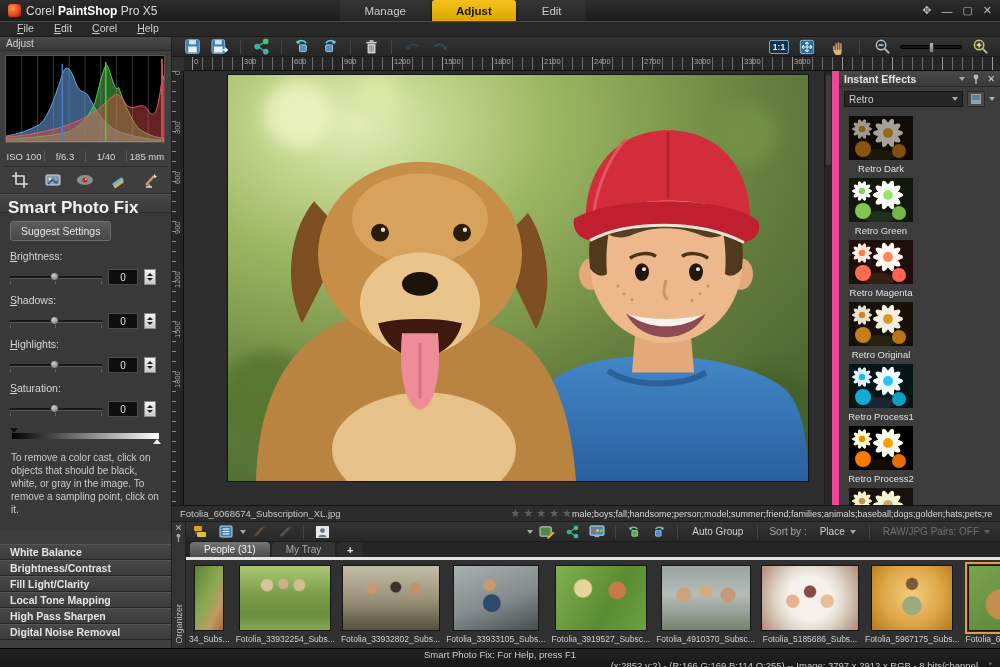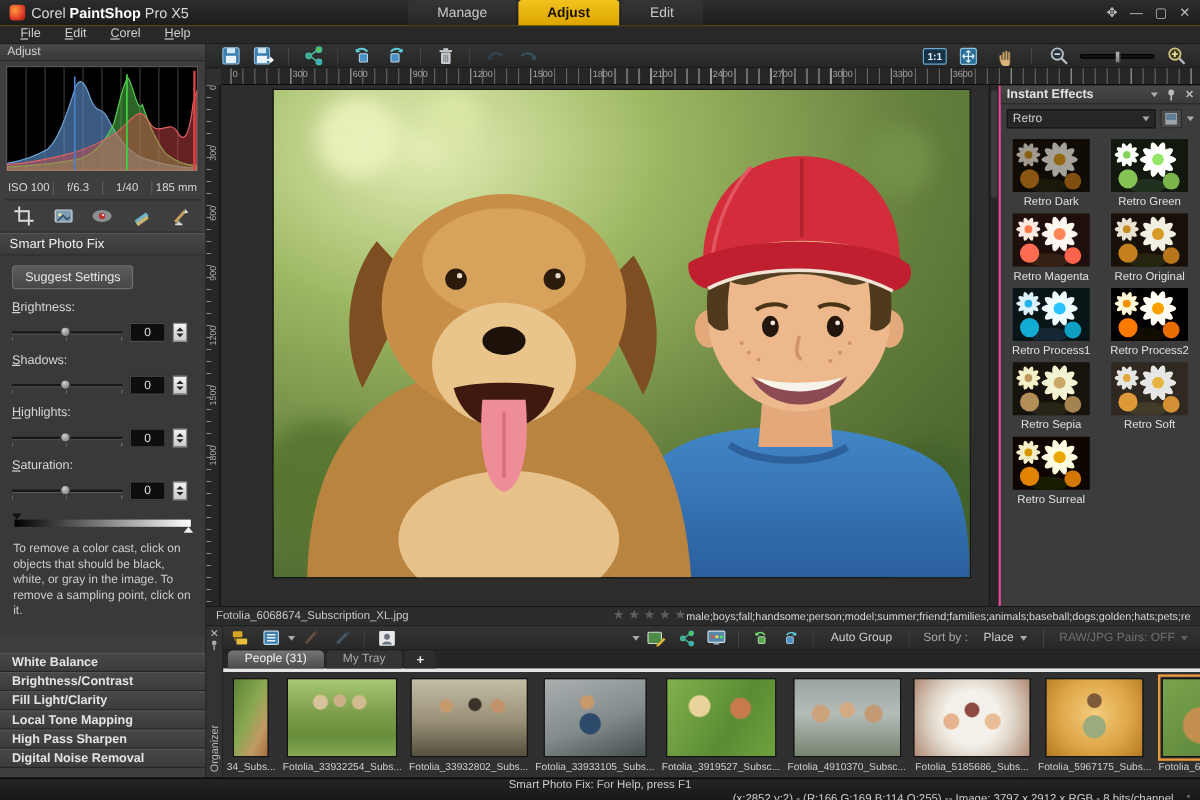--- a/index.html
+++ b/index.html
@@ -29,21 +29,21 @@
   
   .left-panel { width:172px; background:#3e3e3e; border-right:1px solid #1f1f1f; display:flex; flex-direction:column; }
   .panel-title { height:14px; background:linear-gradient(#4a4a4a,#383838); color:#cfcfcf; font-size:10px; padding:1px 6px; border-bottom:1px solid #2a2a2a; }
   .hist-wrap { padding:4px 5px 2px; }
   .hist { width:160px; height:88px; background:#000; border:1px solid #555; display:block; }
   .exif-row { display:flex; height:20px; align-items:center; border-bottom:1px solid #2c2c2c; margin:2px 4px 0; }
   .exif-cell { flex:1; text-align:center; color:#d6d6d6; font-size:9.5px; border-right:1px solid #5a5a5a; }
   .exif-cell:last-child { border-right:none; }
   .tools-row { display:flex; height:27px; align-items:center; justify-content:space-around; padding:0 4px; border-bottom:1px solid #2b2b2b; }
   .tool-btn { width:30px; height:24px; display:flex; align-items:center; justify-content:center; border-radius:2px; }
-  .spf-title { height:19px; background:linear-gradient(#464646,#3a3a3a); border-top:1px solid #555; border-bottom:1px solid #2a2a2a; font-weight:normal; color:#f0f0f0; font-size:11px; padding:3px 8px 0; }
+  .spf-title { height:19px; background:linear-gradient(#464646,#3a3a3a); border-top:1px solid #555; border-bottom:1px solid #2a2a2a; font-weight:bold; color:#f0f0f0; font-size:17px; padding:3px 8px 0; }
   .spf-body { background:#393939; padding:8px 10px 6px; }
   .suggest-btn { background:linear-gradient(#5c5c5c,#474747); border:1px solid #6f6f6f; border-radius:3px; color:#e6e6e6; font-size:10.5px; padding:3px 10px; display:inline-block; }
   .slider-row { margin-top:9px; }
   .slider-label { color:#d6d6d6; font-size:10.5px; margin-bottom:7px; }
   .slider-label::first-letter { text-decoration:underline; }
   .slider-line { display:flex; align-items:center; gap:6px; }
   .slider-track { position:relative; width:92px; height:10px; flex:none; }
   .slider-track::before { content:""; position:absolute; left:0; right:0; top:4px; height:2px; background:#181818; border-bottom:1px solid #5a5a5a; }
   .slider-track::after { content:""; position:absolute; left:0; right:0; bottom:-2px; height:3px;
      background:linear-gradient(90deg,#666 0 1px,transparent 1px calc(50% - 1px),#666 calc(50% - 1px) 50%,transparent 50% calc(100% - 1px),#666 calc(100% - 1px) 100%); }
@@ -80,21 +80,21 @@
   .canvas-row { flex:1; display:flex; min-height:0; }
   .vruler { width:12px; background:#262626; border-right:1px solid #0e0e0e; display:flex; flex-direction:column; overflow:hidden;
     background-image:repeating-linear-gradient(180deg,#888 0 1px,transparent 1px 10px); background-size:4px 100%; background-repeat:repeat-y; }
   .vruler span { height:50px; flex:none; writing-mode:vertical-rl; transform:rotate(180deg); font-size:7.5px; color:#a8a8a8; text-align:right; padding-top:2px; margin-left:1px; }
   .canvas { flex:1; background:#2d2d2d; position:relative; overflow:hidden; }
   .photo { position:absolute; left:44px; top:4px; width:580px; height:406px; box-shadow:0 0 0 1px #141414; }
   .canvas-scroll { width:8px; background:#262626; border-left:1px solid #191919; position:relative; }
   .canvas-scroll::before { content:""; position:absolute; left:1px; right:1px; top:4px; height:90px; background:#3d3d3d; border-radius:3px; }
 
   
-  .fx-panel { width:168px; background:#3c3c3c; border-left:2px solid #ec4899; display:flex; flex-direction:column; }
+  .fx-panel { width:168px; background:#3c3c3c; border-left:7px solid #ec4899; display:flex; flex-direction:column; }
   .fx-header { height:16px; display:flex; align-items:center; padding:0 5px; color:#e2e2e2; font-size:10.5px; font-weight:bold; background:linear-gradient(#484848,#3a3a3a); border-bottom:1px solid #2a2a2a; }
   .fx-header .hicons { margin-left:auto; display:flex; gap:7px; color:#bbb; font-size:9px; align-items:center; }
   .fx-select-row { display:flex; align-items:center; gap:4px; padding:4px 5px; }
   .fx-select { flex:1; height:16px; background:#262626; border:1px solid #161616; color:#cfcfcf; font-size:10px; padding:1px 4px; display:flex; align-items:center; }
   .fx-select .caret, .caret { margin-left:auto; width:0; height:0; border-left:3.5px solid transparent; border-right:3.5px solid transparent; border-top:4px solid #aaa; }
   .fx-view { width:18px; height:16px; background:#4a4a4a; border:1px solid #2a2a2a; display:flex; align-items:center; justify-content:center; }
   .fx-grid { flex:1; display:flex; flex-wrap:wrap; padding:5px 4px; gap:4px 6px; align-content:flex-start; overflow:hidden; }
   .fx-cell { width:76px; display:flex; flex-direction:column; align-items:center; }
   .fxthumb { width:64px; height:44px; display:block; background:#111; }
   .fx-label { font-size:9.5px; color:#e0e0e0; margin-top:3px; white-space:nowrap; }

